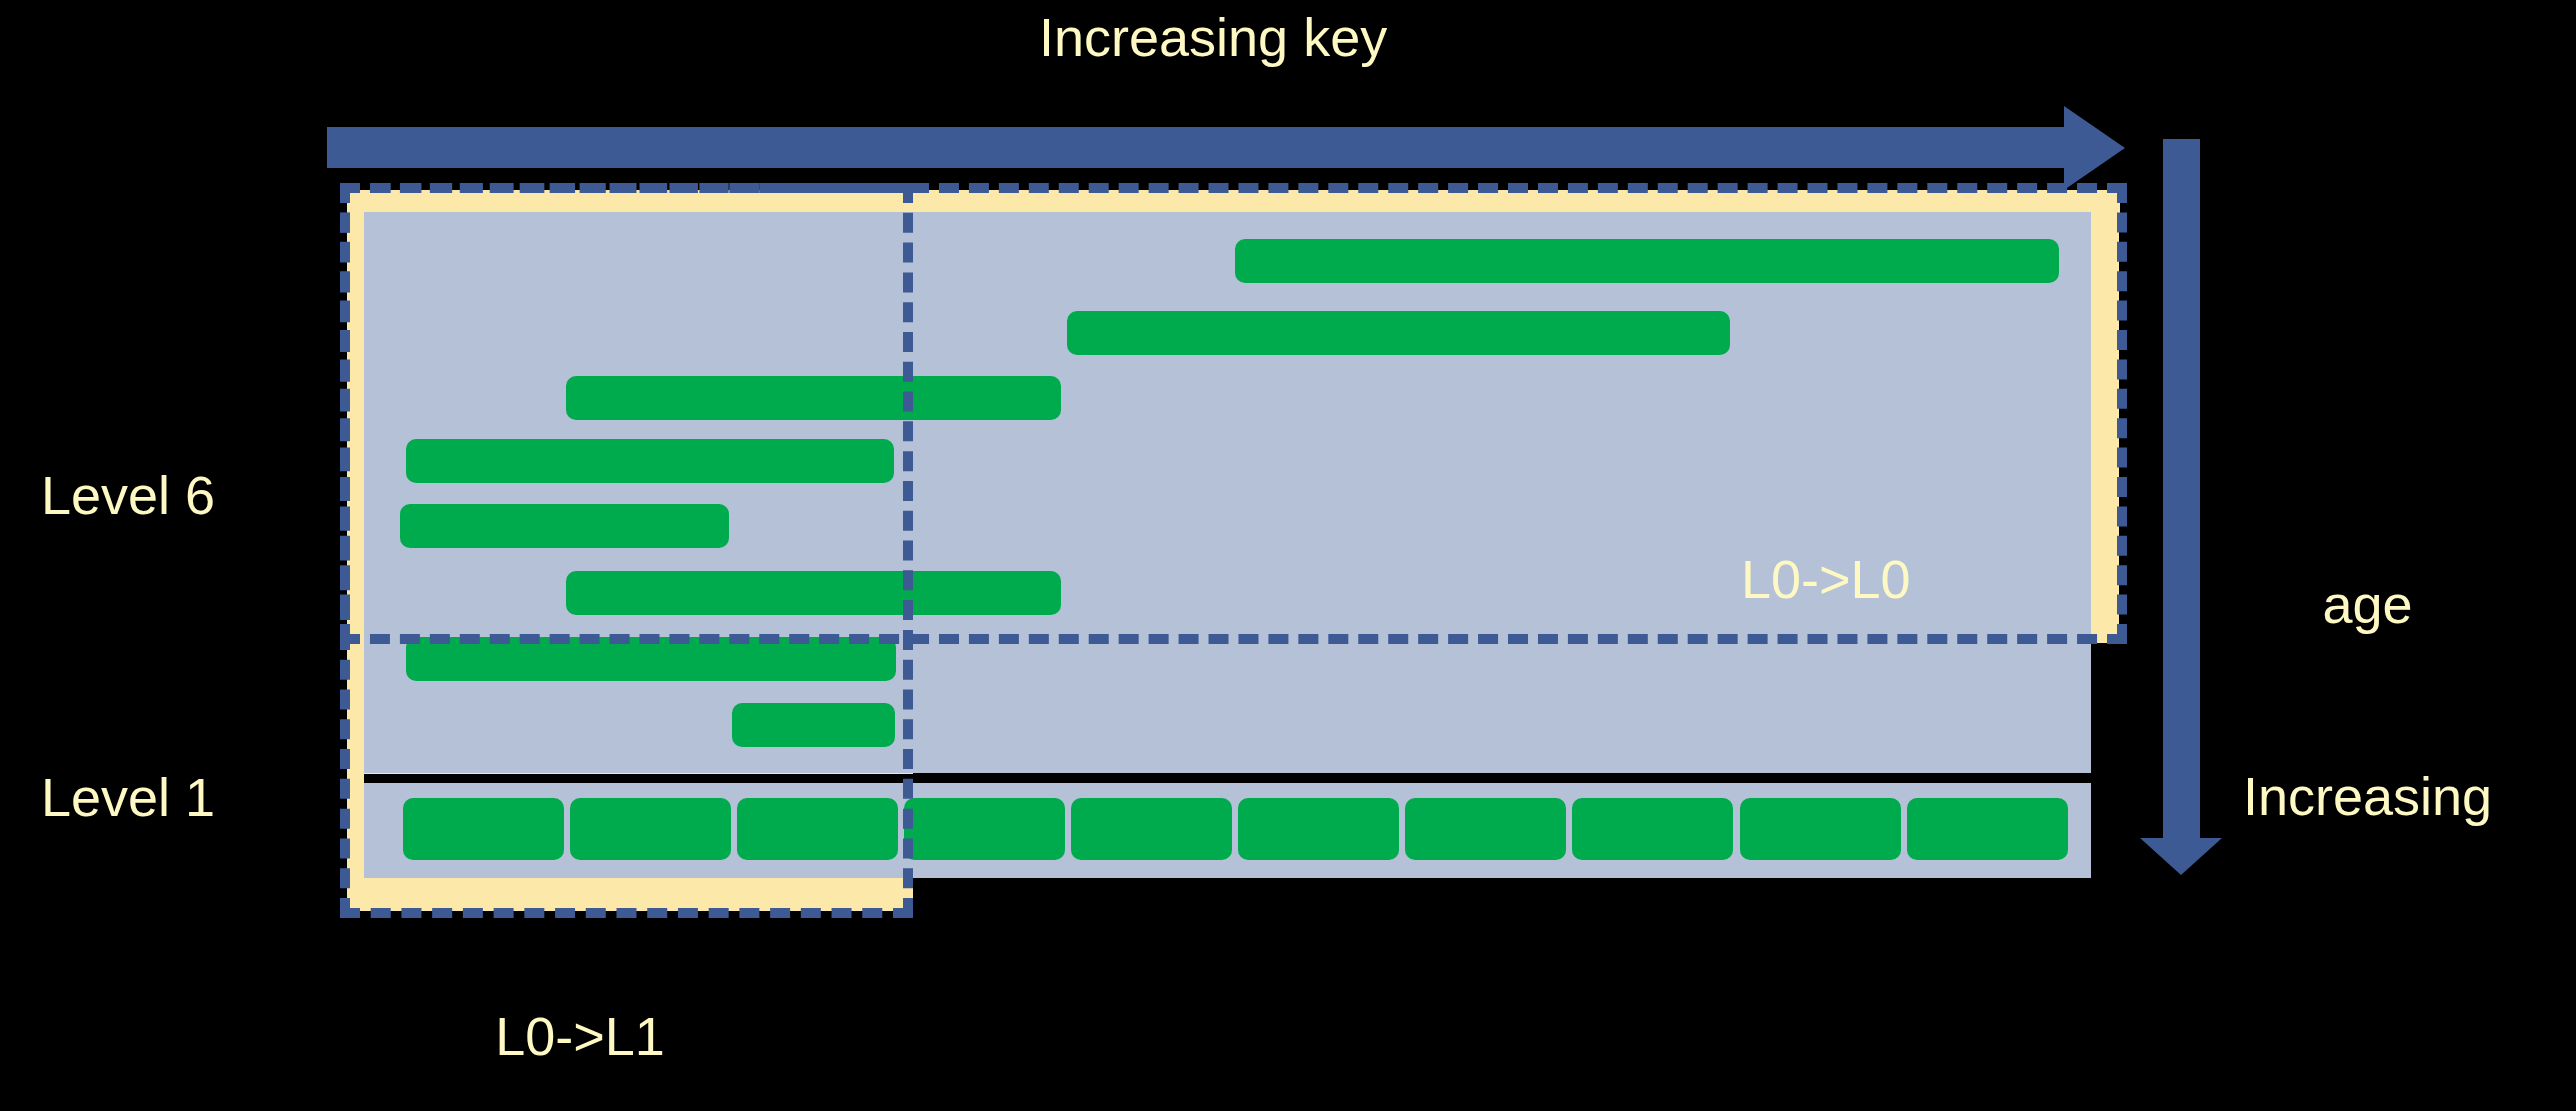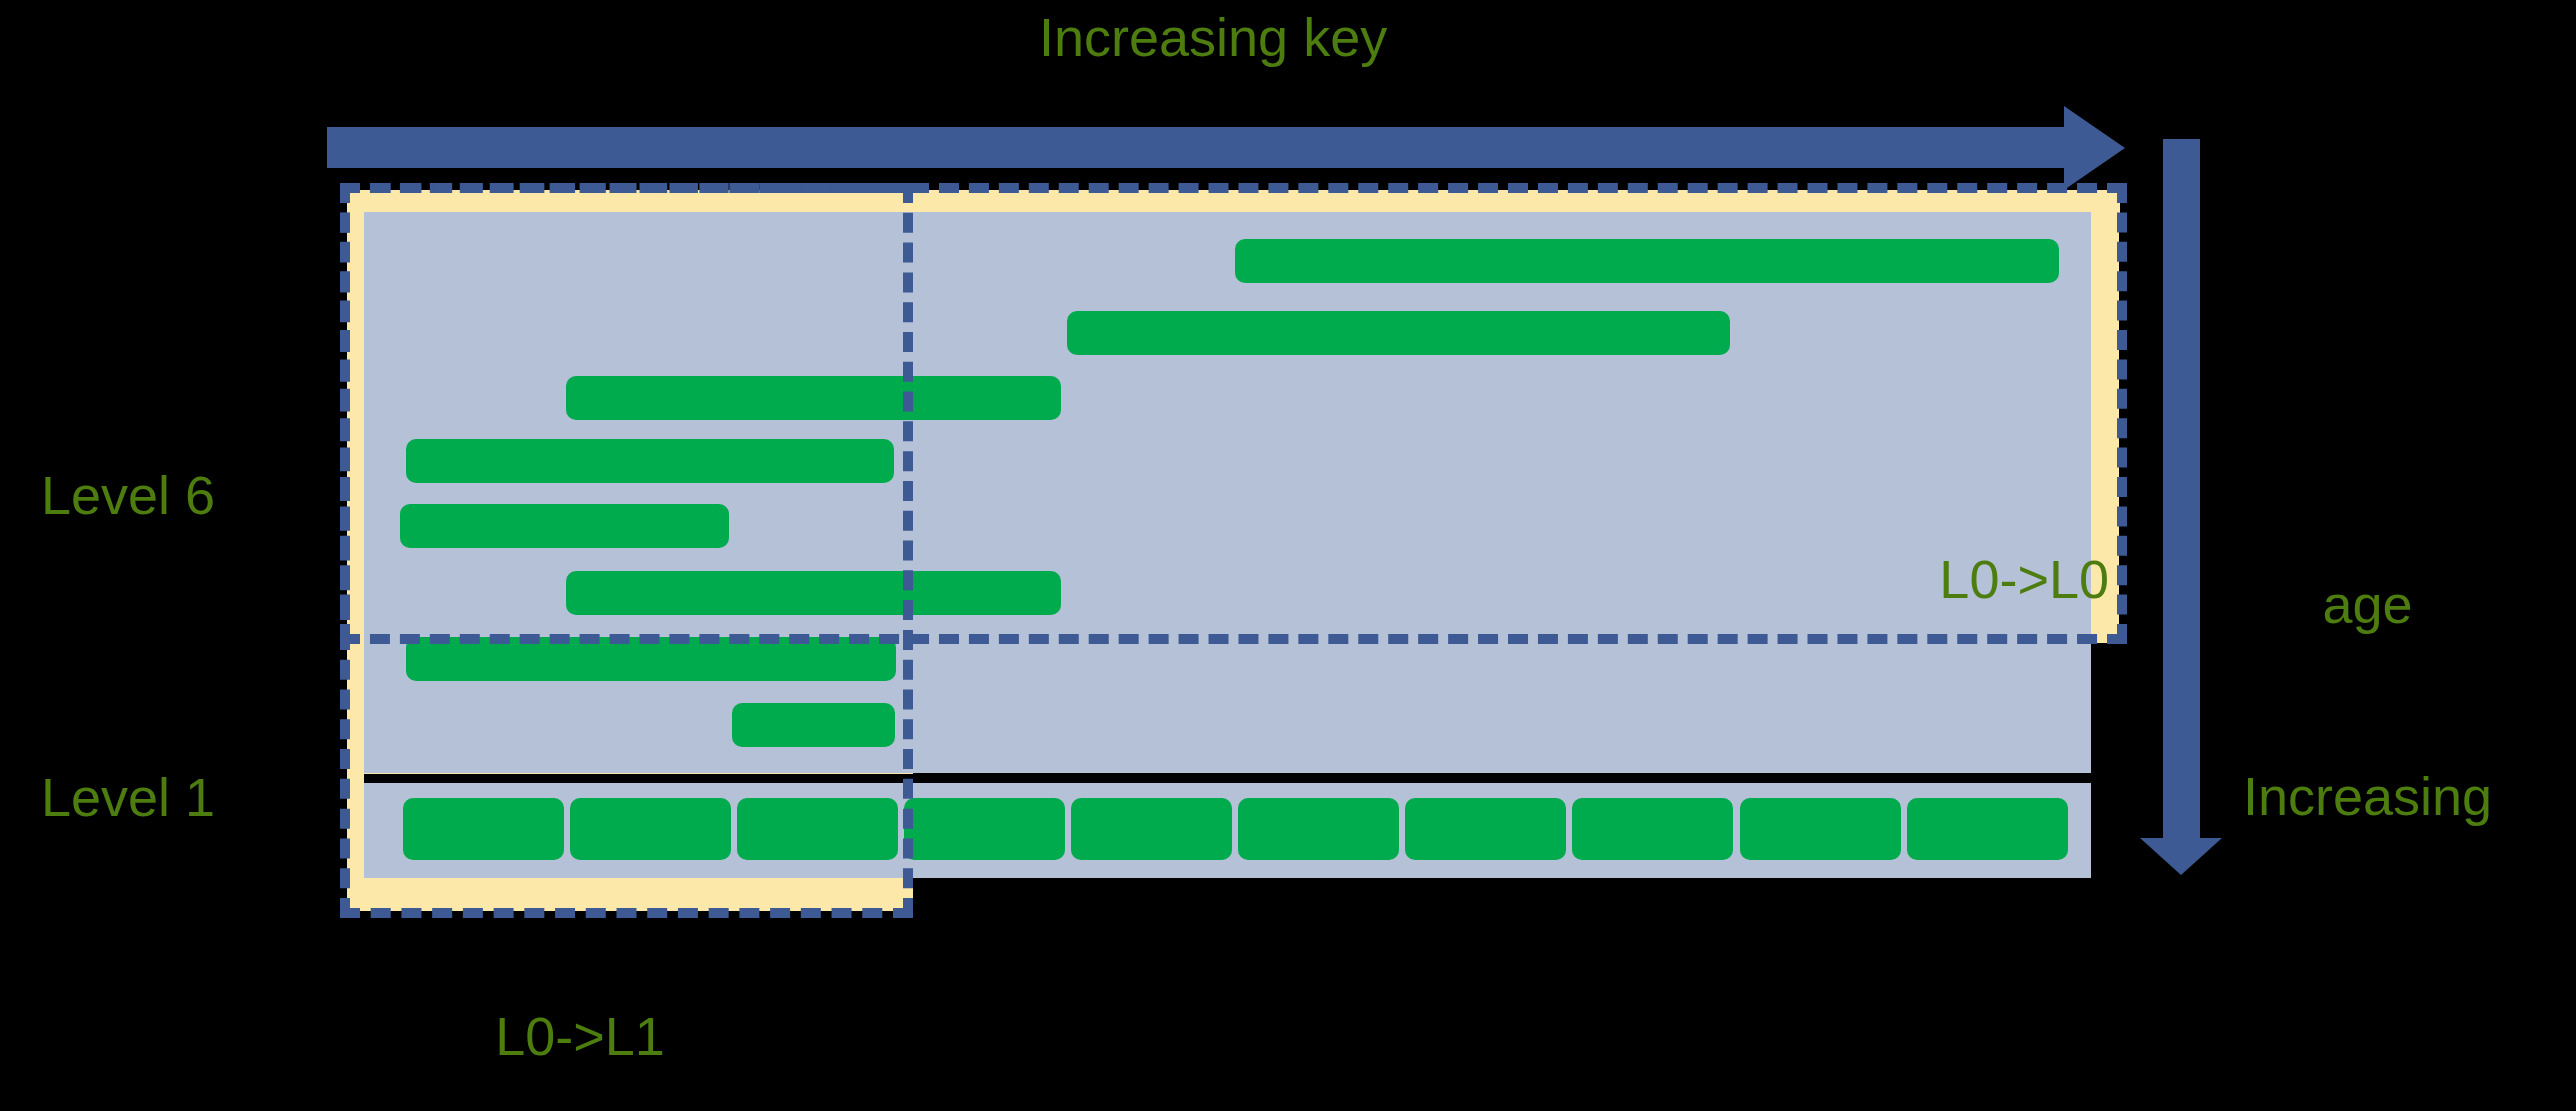--- a/index.html
+++ b/index.html
@@ -7,32 +7,32 @@
     position:relative;
     width:2576px;height:1111px;
     background:#000000;
     overflow:hidden;
     font-family:"Liberation Sans","DejaVu Sans",sans-serif;
   }
 
   
   .lbl{
     position:absolute;
-    color:#4d7c0f;
+    color:#fef9c3;
     font-size:54px;
     line-height:1.18;
     font-weight:400;
     white-space:pre;
     letter-spacing:0px;
   }
   #increasing-key-label{ left:1039px; top:5.7px; }
   #level0-label{ left:41px; top:464px; }
   #level1-label{ left:41px; top:766px; }
   #increasing-age-label{ left:2243px; top:446px; text-align:center; }
-  #l0l0-label{ left:1741px; top:421px; width:368px; text-align:right; }
+  #l0l0-label{ left:1741px; top:421px; width:368px; text-align:left; }
   #l0l1-label{ left:396px; top:878px; width:368px; text-align:center; }
 
   
   #key-arrow{
     position:absolute;left:327px;top:127px;width:1816px;height:41px;
   }
   #key-arrow .shaft{
     position:absolute;left:0;top:0;width:1755px;height:41px;background:#3d5a95;
   }
   #key-arrow .head{

